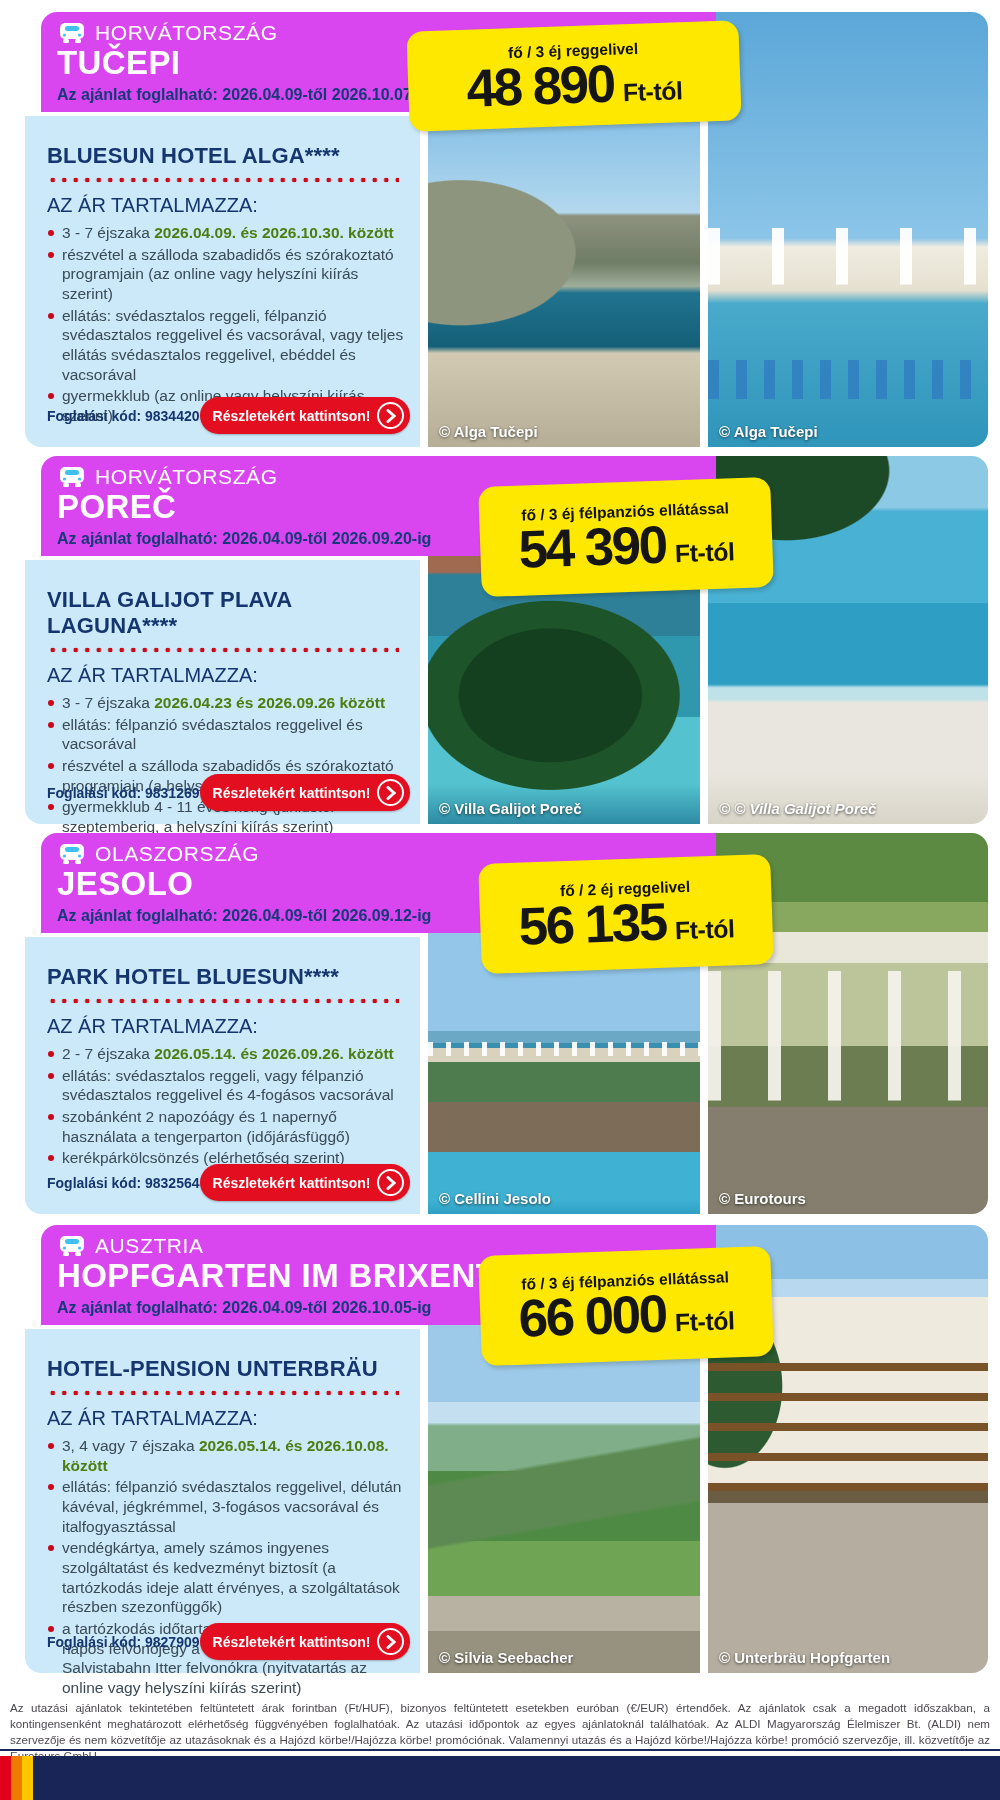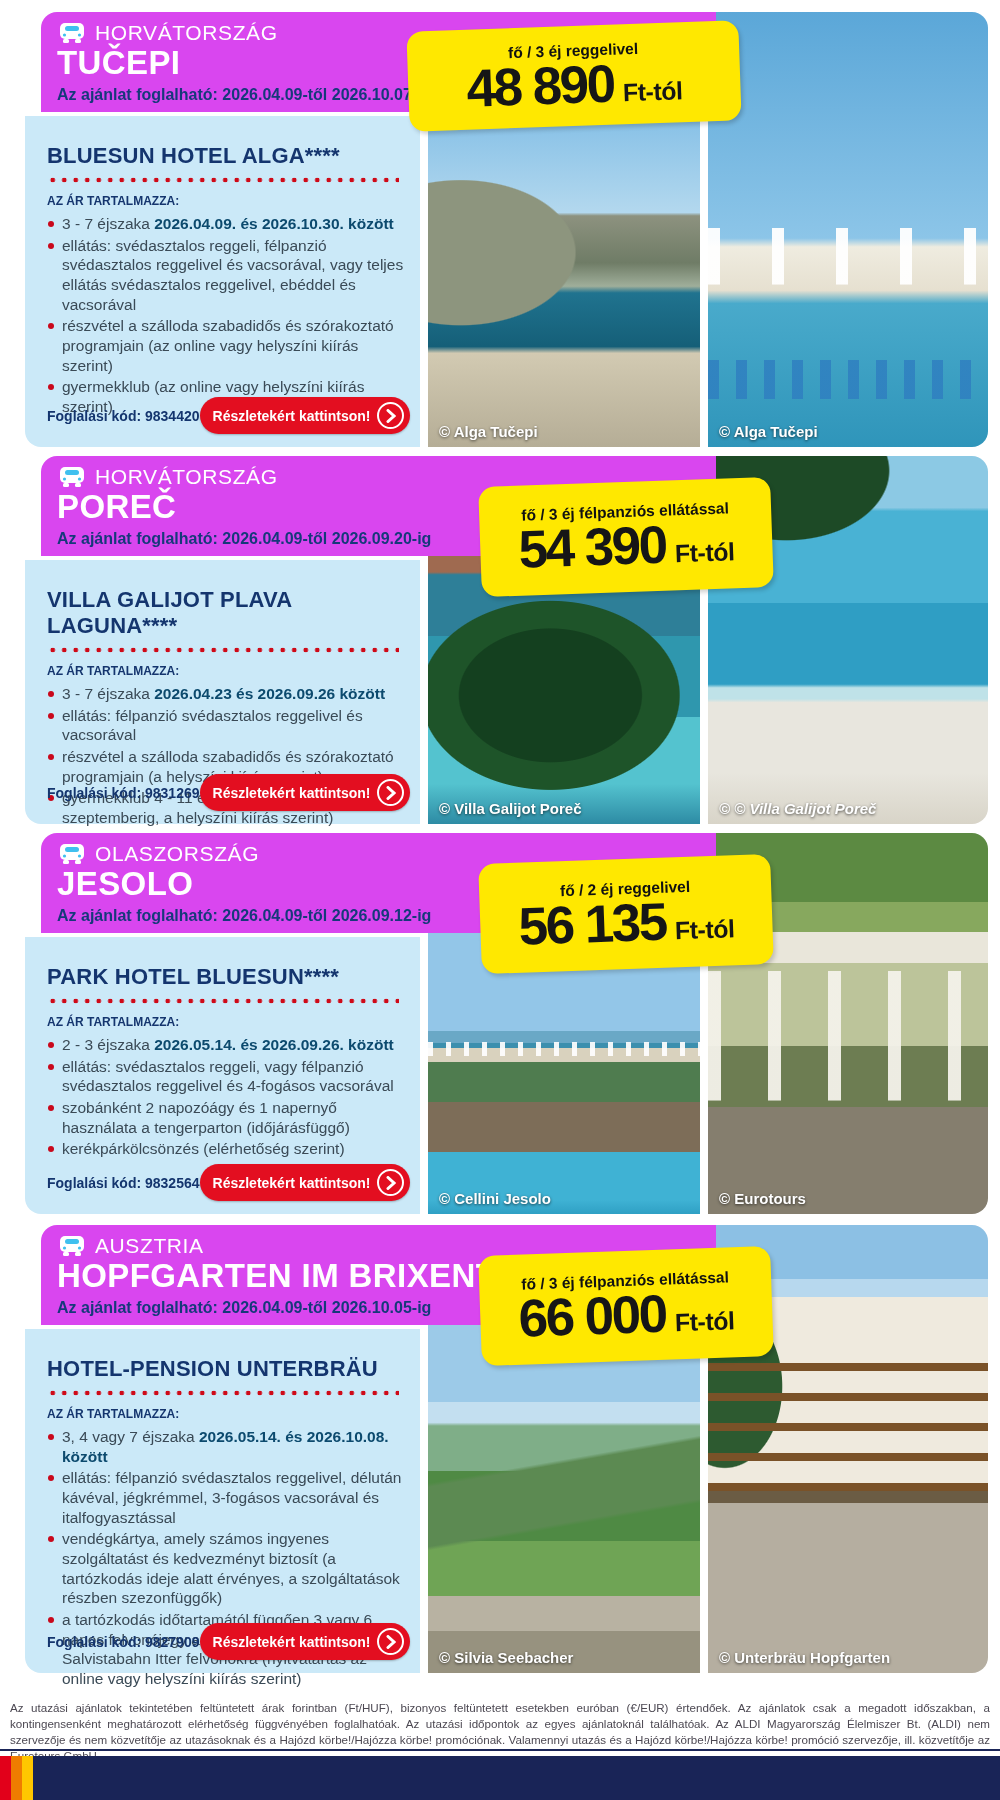--- a/index.html
+++ b/index.html
@@ -19,25 +19,25 @@
   .country { color:#fff; font-size:21px; font-weight:400; letter-spacing:.6px; }
   .city { color:#fff; font-size:33px; font-weight:800; letter-spacing:.4px; line-height:1.05; margin-top:1px; }
   .avail { color:#16397a; font-size:16px; font-weight:700; margin-top:5px; }
 
   .content { position:absolute; left:0; top:104px; bottom:0; width:395px;
              background:#cbe9f8; border-radius:0 0 0 16px; padding:27px 16px 0 22px; z-index:1; }
   .hotel { color:#14356e; font-size:22px; font-weight:800; letter-spacing:.2px; }
   .dotline { width:352px; height:6px; margin:8px 0 11px 0;
              background-image:radial-gradient(circle,#cf0a18 2.1px,rgba(0,0,0,0) 2.6px);
              background-size:11.5px 6px; background-repeat:repeat-x; }
-  .includes { color:#14356e; font-size:12px; font-weight:700; margin-bottom:6px; }
+  .includes { color:#14356e; font-size:20px; font-weight:400; margin-bottom:6px; }
   ul.blist { list-style:none; }
   ul.blist li { position:relative; padding-left:15px; color:#3a4a56; font-size:15.5px; line-height:1.27; margin-bottom:2px; }
   ul.blist li::before { content:""; position:absolute; left:1px; top:7px; width:6px; height:6px; border-radius:50%; background:#c9081b; }
-  ul.blist .bb { font-weight:700; color:#0c4a6e; }
+  ul.blist .bb { font-weight:700; color:#4d7c0f; }
 
   .cardfoot { position:absolute; left:22px; right:14px; bottom:13px; display:flex; align-items:center; }
   .bookcode { color:#14356e; font-size:14px; font-weight:700; white-space:nowrap; }
   .cta { margin-left:auto; display:flex; align-items:center; gap:7px; background:#e30e20; border:none;
          border-radius:19px; height:37px; padding:0 6px 0 13px; cursor:pointer;
          box-shadow:0 1px 2px rgba(0,0,0,.25); }
   .cta-label { color:#fff; font-size:14px; font-weight:700; white-space:nowrap; }
   .cta-circle { width:27px; height:27px; border-radius:50%; border:2.5px solid #fff; background:#e30e20;
                 display:flex; align-items:center; justify-content:center; }
 
@@ -129,22 +129,22 @@
         <span class="amount">48 890</span>
         <span class="suffix">Ft-tól</span>
       </div>
     </div>
     <div class="content">
       <div class="hotel">BLUESUN HOTEL ALGA****</div>
       <div class="dotline"></div>
       <div class="includes">AZ ÁR TARTALMAZZA:</div>
       <ul class="blist">
         <li><span>3 - 7 éjszaka </span><span class="bb">2026.04.09. és 2026.10.30. között</span></li>
+        <li><span>részvétel a szálloda szabadidős és szórakoztató programjain (az online vagy helyszíni kiírás szerint)</span><span class="bb"></span></li>
         <li><span>ellátás: svédasztalos reggeli, félpanzió svédasztalos reggelivel és vacsorával, vagy teljes ellátás svédasztalos reggelivel, ebéddel és vacsorával</span><span class="bb"></span></li>
-        <li><span>részvétel a szálloda szabadidős és szórakoztató programjain (az online vagy helyszíni kiírás szerint)</span><span class="bb"></span></li>
         <li><span>gyermekklub (az online vagy helyszíni kiírás szerint)</span><span class="bb"></span></li>
       </ul>
       <div class="cardfoot">
         <span class="bookcode"><span>Foglalási kód:</span> <span>9834420</span></span>
         <button class="cta">
           <span class="cta-label">Részletekért kattintson!</span>
           <span class="cta-circle">
             <svg width="10" height="14" viewBox="0 0 10 14">
                 <path d="M2 1.5 L8 7 L2 12.5" stroke="#fff" stroke-width="3" fill="none" stroke-linecap="round"></path>
               </svg>
@@ -234,21 +234,21 @@
       <div class="prow">
         <span class="amount">56 135</span>
         <span class="suffix">Ft-tól</span>
       </div>
     </div>
     <div class="content">
       <div class="hotel">PARK HOTEL BLUESUN****</div>
       <div class="dotline"></div>
       <div class="includes">AZ ÁR TARTALMAZZA:</div>
       <ul class="blist">
-        <li><span>2 - 3 éjszaka </span><span class="bb">2026.05.14. és 2026.09.26. között</span></li>
+        <li><span>2 - 7 éjszaka </span><span class="bb">2026.05.14. és 2026.09.26. között</span></li>
         <li><span>ellátás: svédasztalos reggeli, vagy félpanzió svédasztalos reggelivel és 4-fogásos vacsorával</span><span class="bb"></span></li>
         <li><span>szobánként 2 napozóágy és 1 napernyő használata a tengerparton (időjárásfüggő)</span><span class="bb"></span></li>
         <li><span>kerékpárkölcsönzés (elérhetőség szerint)</span><span class="bb"></span></li>
       </ul>
       <div class="cardfoot">
         <span class="bookcode"><span>Foglalási kód:</span> <span>9832564</span></span>
         <button class="cta">
           <span class="cta-label">Részletekért kattintson!</span>
           <span class="cta-circle">
             <svg width="10" height="14" viewBox="0 0 10 14">

